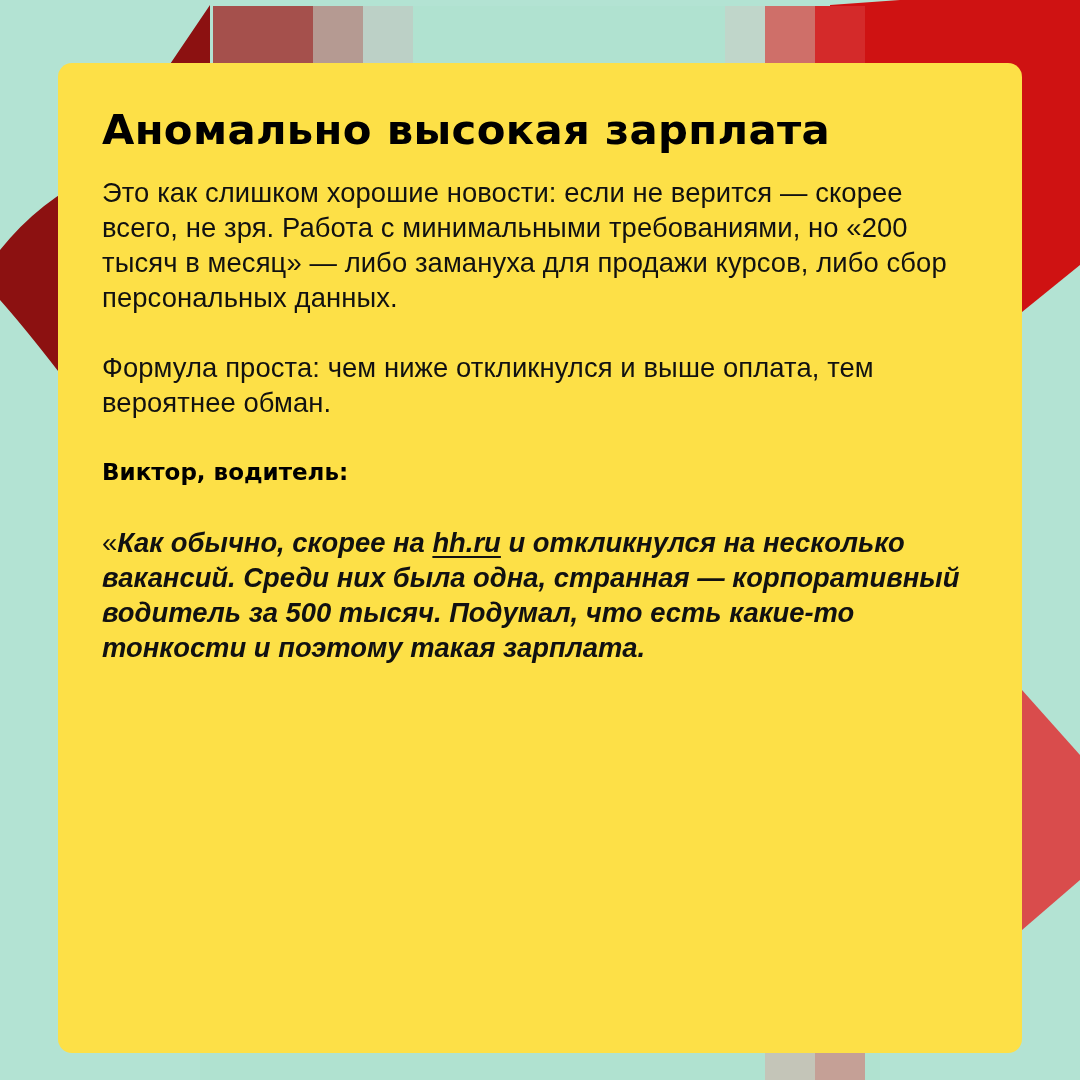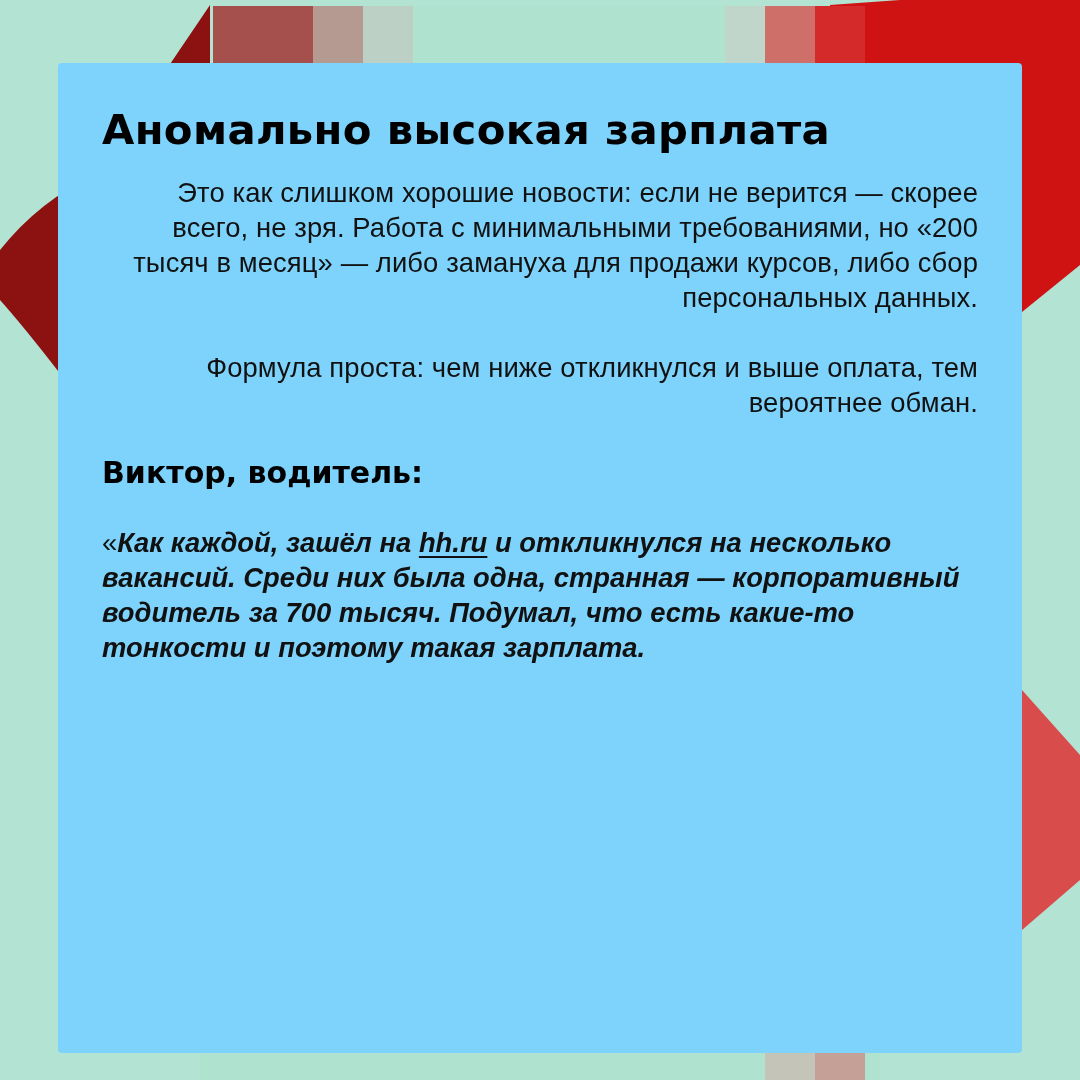--- a/index.html
+++ b/index.html
@@ -4,36 +4,36 @@
   <style>
     html, body { margin: 0; padding: 0; }
     body {
       width: 1080px; height: 1080px; position: relative; overflow: hidden;
       background: #b3e3d3;
       font-family: "DejaVu Sans", sans-serif;
     }
     .bg { position: absolute; inset: 0; }
     .card {
       position: absolute; left: 58px; top: 63px; width: 964px; height: 990px;
-      background: #7dd3fc; border-radius: 4px;
+      background: #fde047; border-radius: 14px;
       box-sizing: border-box; padding: 36px 44px 0 44px;
     }
     .title {
       font-family: "DejaVu Sans", sans-serif; font-weight: 900;
       font-size: 41px; letter-spacing: 0.3px; line-height: 62px;
       color: #000; margin: 0 0 14px 0; transform: scaleX(1.02); transform-origin: left;
     }
     .p {
       font-family: "Liberation Sans", sans-serif;
       font-size: 27.4px; line-height: 35px; color: #111;
-      margin: 0 0 35px 0; letter-spacing: 0.1px; text-align: right;
+      margin: 0 0 35px 0; letter-spacing: 0.1px;
     }
     .author {
       font-family: "DejaVu Sans", sans-serif; font-weight: 700;
-      font-size: 30px; line-height: 35px; color: #000; margin: 0 0 35px 0;
+      font-size: 23px; line-height: 35px; color: #000; margin: 0 0 35px 0;
     }
     .quote {
       font-family: "Liberation Sans", sans-serif; font-style: italic; font-weight: 700;
       font-size: 27.4px; line-height: 35px; color: #111; margin: 0 0 35px 0;
     }
     .quote .mark { font-style: normal; font-weight: 400; }
     .quote a { color: #111; text-decoration: underline; text-underline-offset: 4px; }
   </style>
 </head>
 <body>
@@ -61,16 +61,16 @@
 
 <div class="card">
   <h1 class="title">Аномально высокая зарплата</h1>
 
   <p class="p">Это как слишком хорошие новости: если не верится — скорее всего, не зря. Работа с минимальными требованиями, но «200 тысяч в месяц» — либо замануха для продажи курсов, либо сбор персональных данных.</p>
 
   <p class="p">Формула проста: чем ниже откликнулся и выше оплата, тем вероятнее обман.</p>
 
   <p class="author">Виктор, водитель:</p>
 
-  <p class="quote"><span class="mark">«</span><span>Как каждой, зашёл на </span><a>hh.ru</a><span> и откликнулся на несколько вакансий. Среди них была одна, странная — корпоративный водитель за 700 тысяч. Подумал, что есть какие-то тонкости и поэтому такая зарплата.</span></p>
+  <p class="quote"><span class="mark">«</span><span>Как обычно, скорее на </span><a>hh.ru</a><span> и откликнулся на несколько вакансий. Среди них была одна, странная — корпоративный водитель за 500 тысяч. Подумал, что есть какие-то тонкости и поэтому такая зарплата.</span></p>
 
 
 </div>
 
 </body></html>

